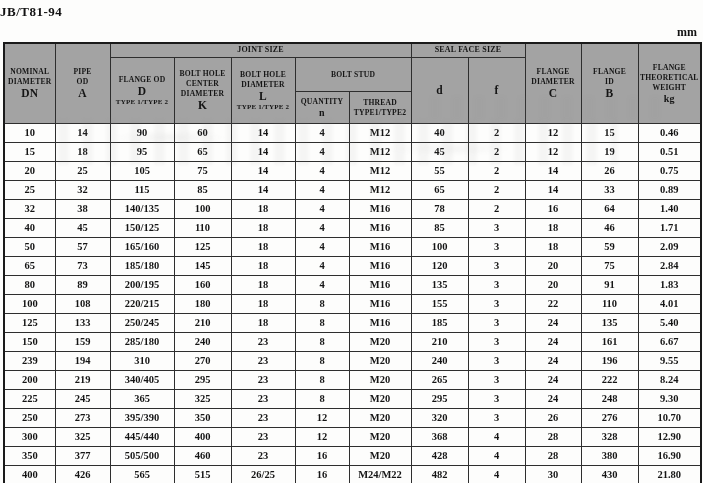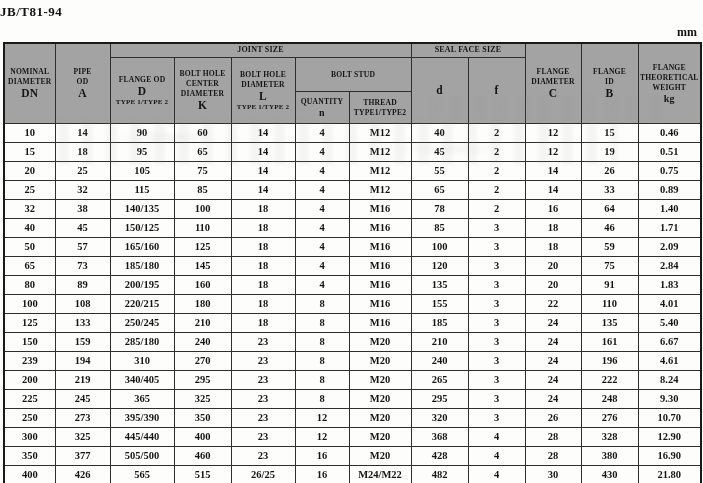--- a/index.html
+++ b/index.html
@@ -344,21 +344,21 @@
           <td>194</td>
           <td>310</td>
           <td>270</td>
           <td>23</td>
           <td>8</td>
           <td>M20</td>
           <td>240</td>
           <td>3</td>
           <td>24</td>
           <td>196</td>
-          <td>4.61</td>
+          <td>9.55</td>
         </tr>
         <tr>
           <td>200</td>
           <td>219</td>
           <td>340/405</td>
           <td>295</td>
           <td>23</td>
           <td>8</td>
           <td>M20</td>
           <td>265</td>

